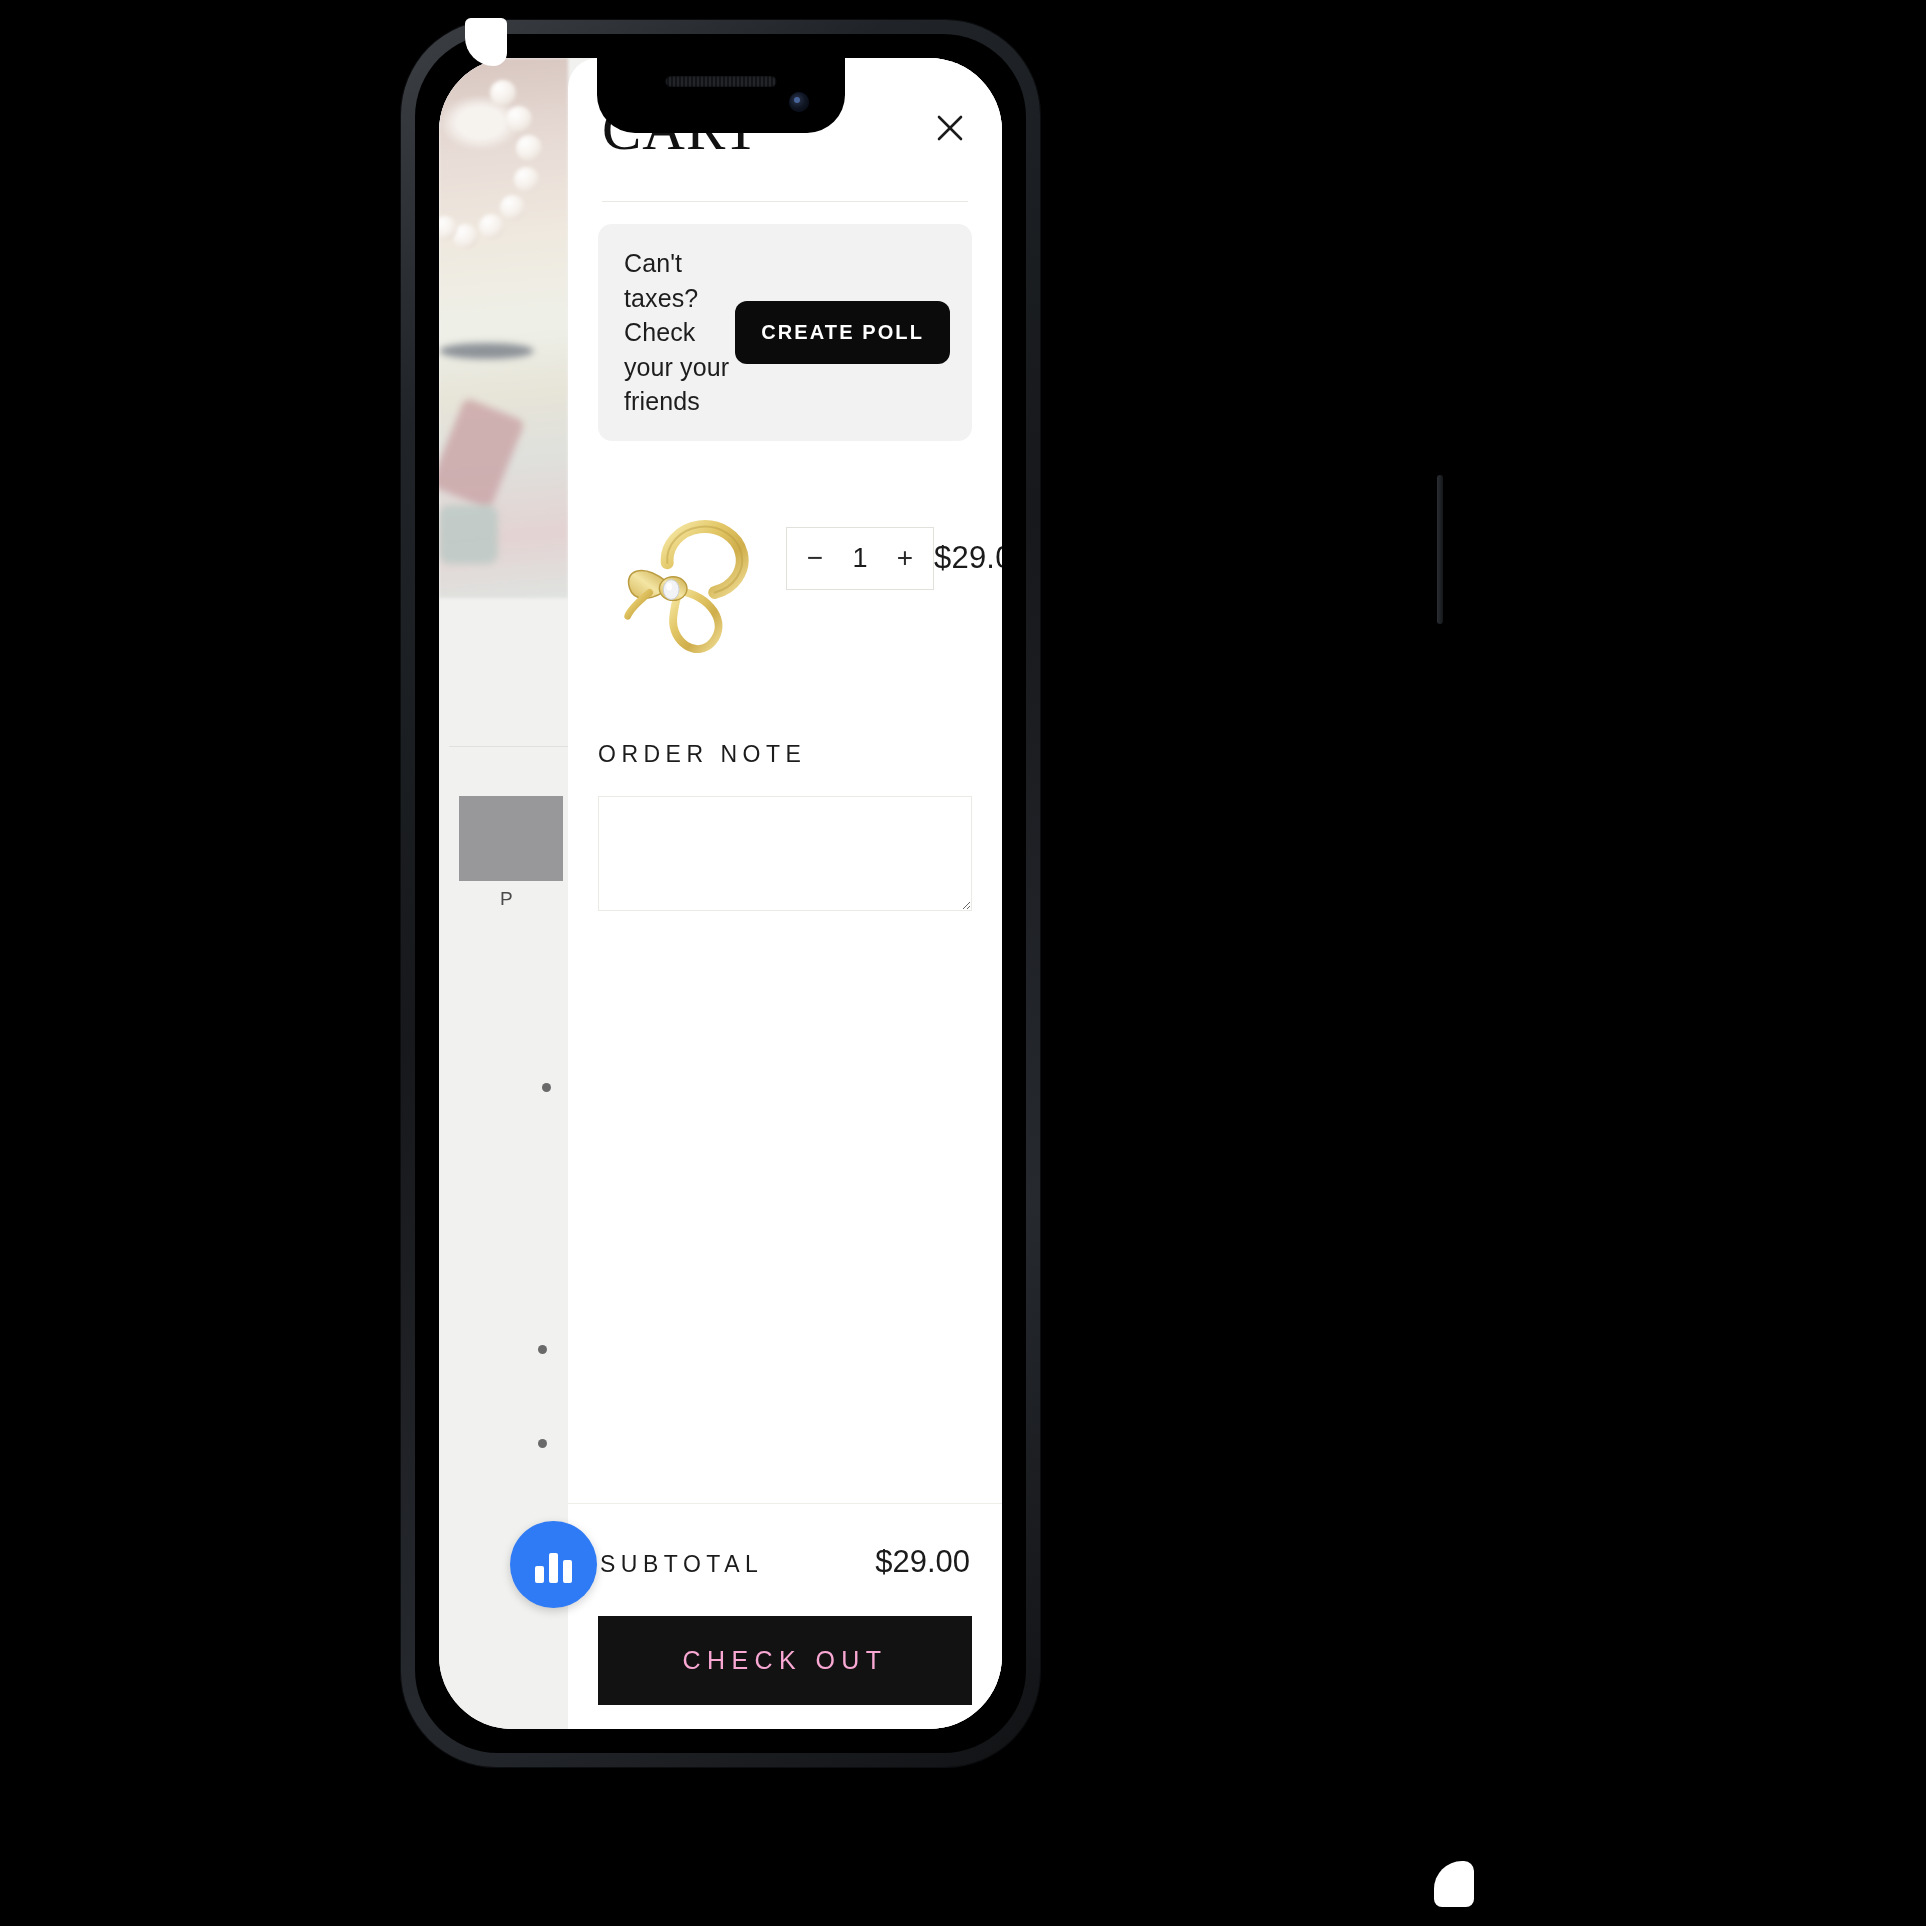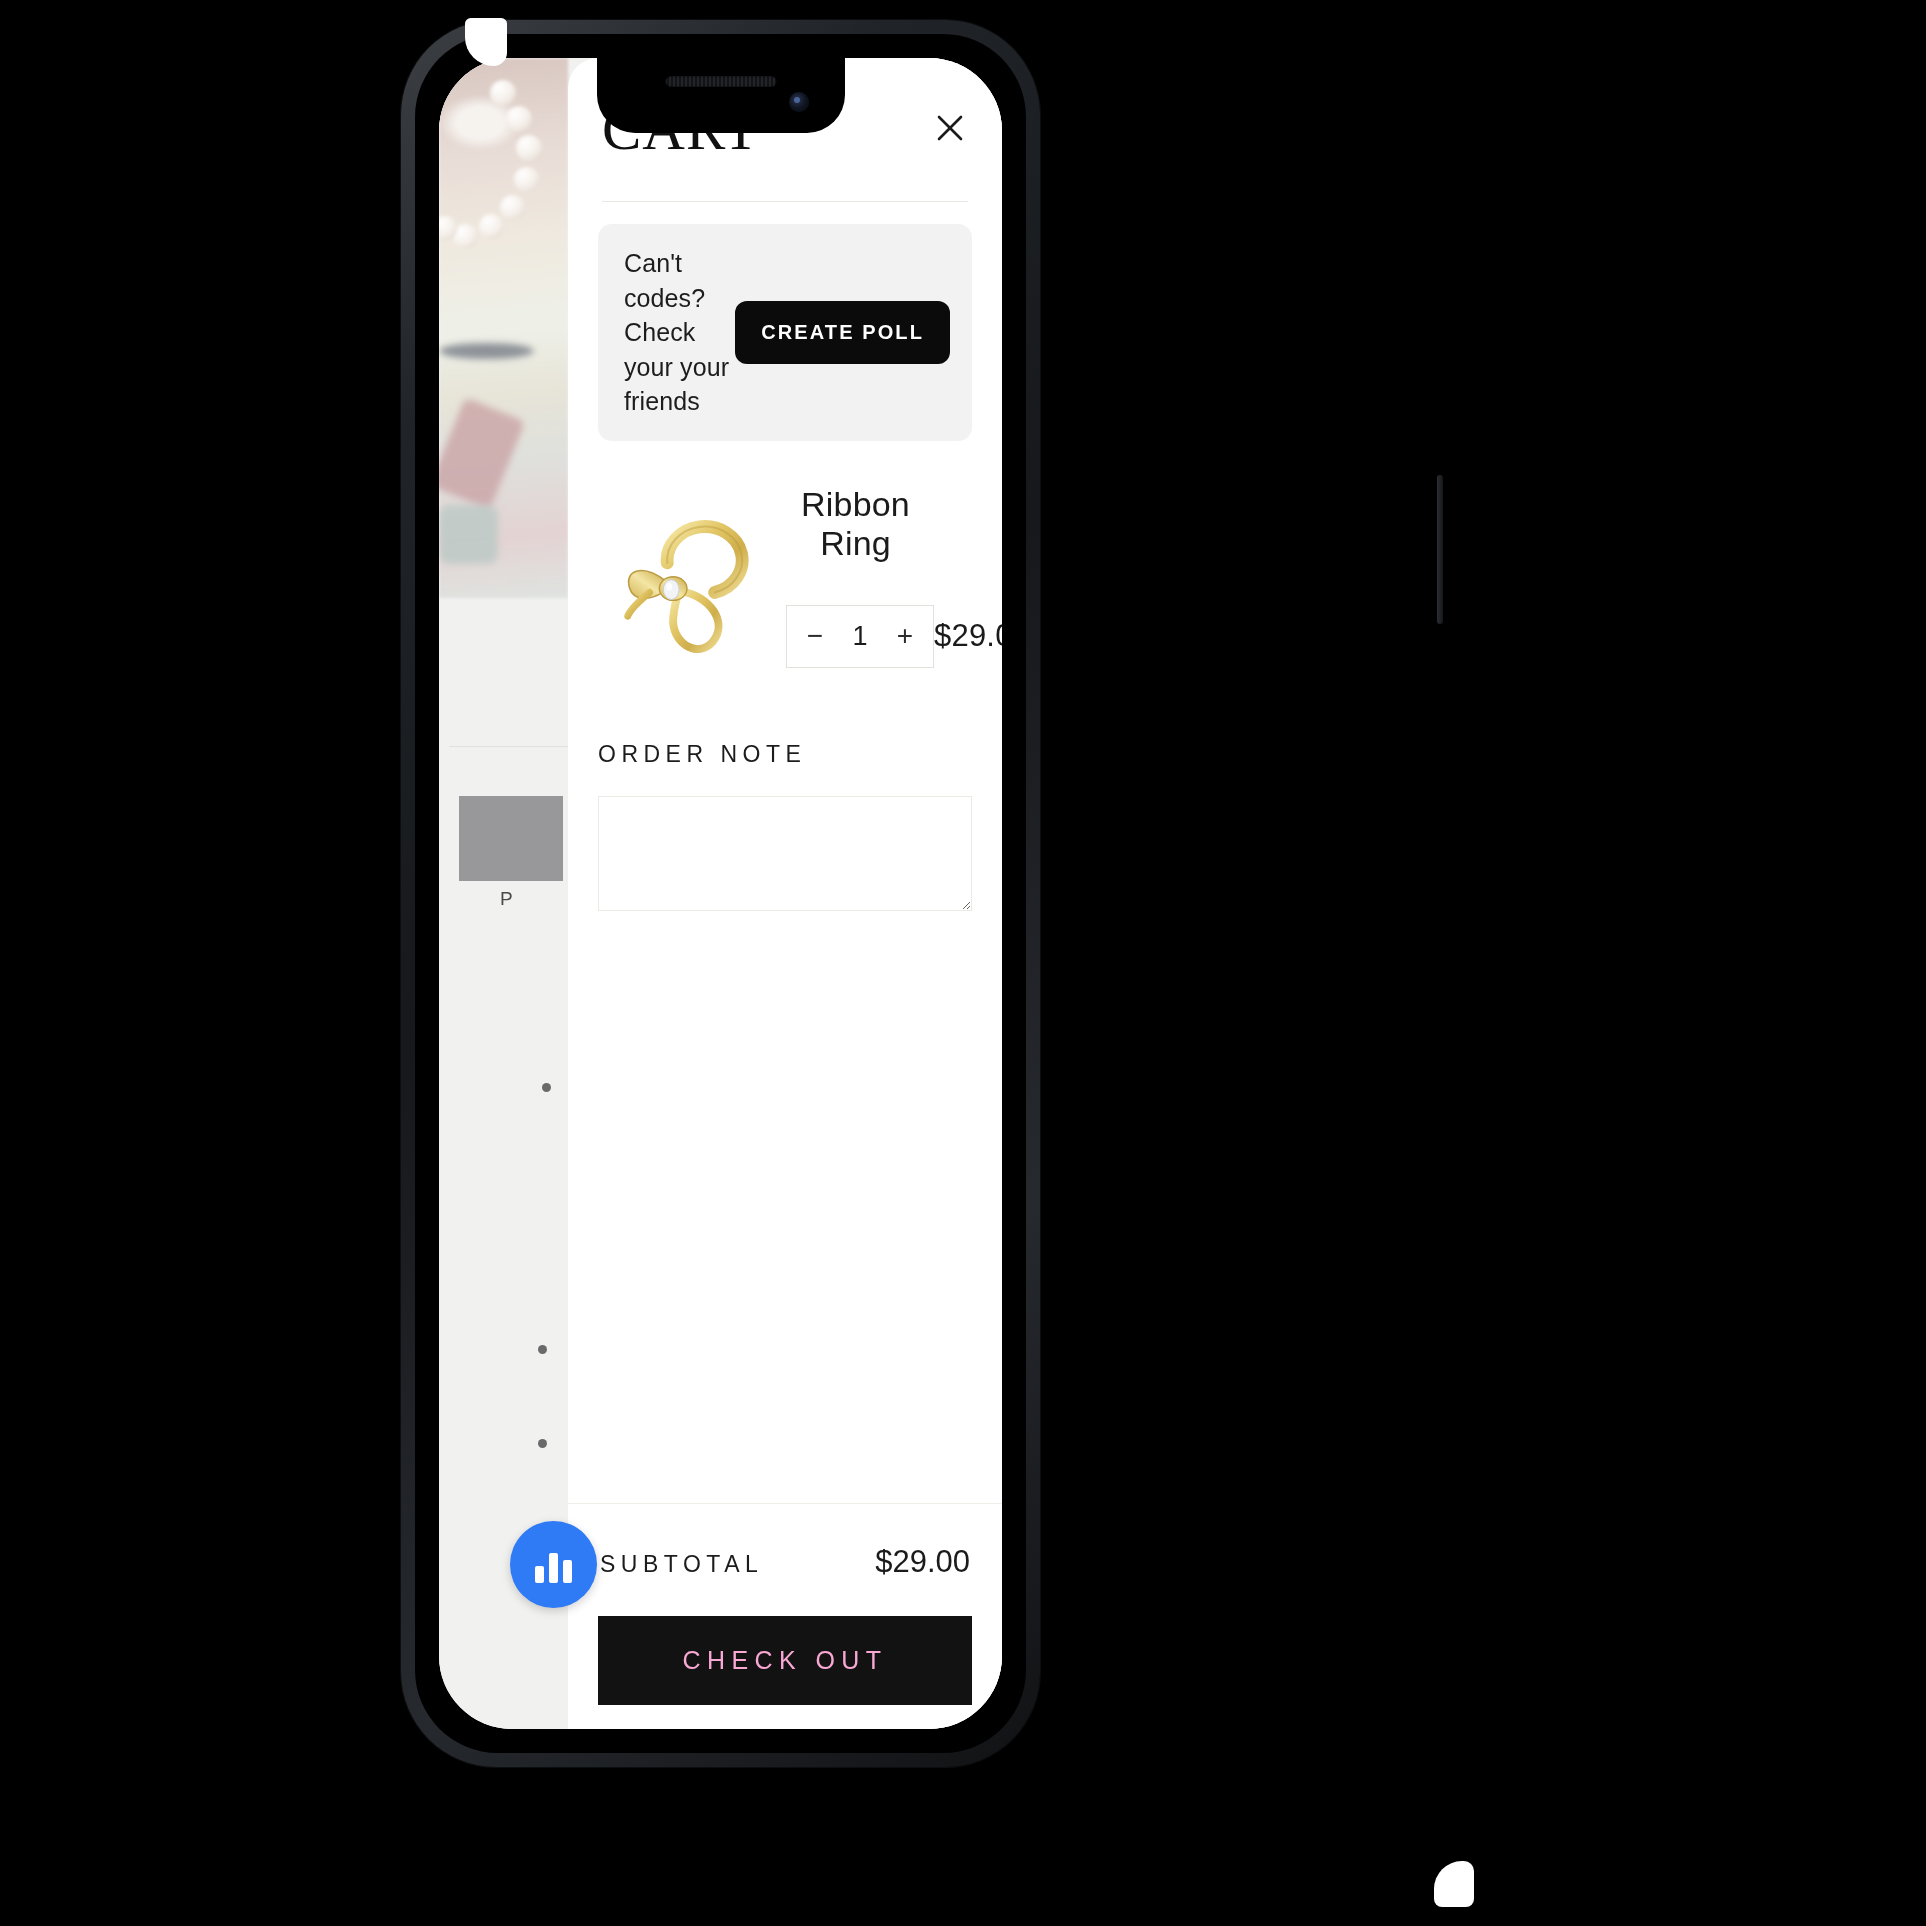--- a/index.html
+++ b/index.html
@@ -465,21 +465,21 @@
             <svg width="44" height="44" viewBox="0 0 44 44" aria-hidden="true">
               <line x1="11" y1="11" x2="33" y2="33" stroke="#1b1b1b" stroke-width="2.6" stroke-linecap="round"></line>
               <line x1="33" y1="11" x2="11" y2="33" stroke="#1b1b1b" stroke-width="2.6" stroke-linecap="round"></line>
             </svg>
           </div>
         </div>
         <div id="header-rule"></div>
 
         <div id="poll-banner">
           <div id="poll-copy">
-            <div class="poll-line">Can't codes?</div>
+            <div class="poll-line">Can't taxes?</div>
             <div class="poll-line">Check your your friends</div>
           </div>
           <button id="create-poll-button">CREATE POLL</button>
         </div>
 
         <div id="cart-body">
 
           <div id="line-item">
             <div id="item-image-wrap">
               <svg id="item-image" width="158" height="149" viewBox="0 0 160 150" aria-hidden="true">
@@ -507,21 +507,20 @@
                 <path d="M72 72 C 104 78, 122 104, 106 124 C 90 142, 64 124, 66 100 C 67 88, 70 78, 72 72 Z" fill="none" stroke="url(#goldA)" stroke-width="8" stroke-linecap="round"></path>
 
                 <ellipse cx="66" cy="70" rx="14" ry="12" fill="url(#goldB)" stroke="#b99a3e" stroke-width="1.4"></ellipse>
 
                 <ellipse cx="64" cy="71" rx="8" ry="10" fill="#f2f3f6" stroke="#c9cdd6" stroke-width="1"></ellipse>
                 <ellipse cx="62" cy="68" rx="3" ry="4" fill="#ffffff" opacity=".9"></ellipse>
               </svg>
             </div>
 
             <div id="item-details">
-              <div id="item-title">Ribbon Ring</div>
               <div id="item-controls">
                 <div id="qty-stepper">
                   <button class="qty-btn">−</button>
                   <span id="qty-value">1</span>
                   <button class="qty-btn">+</button>
                 </div>
                 <div id="item-price">$29.00</div>
               </div>
             </div>
           </div>

